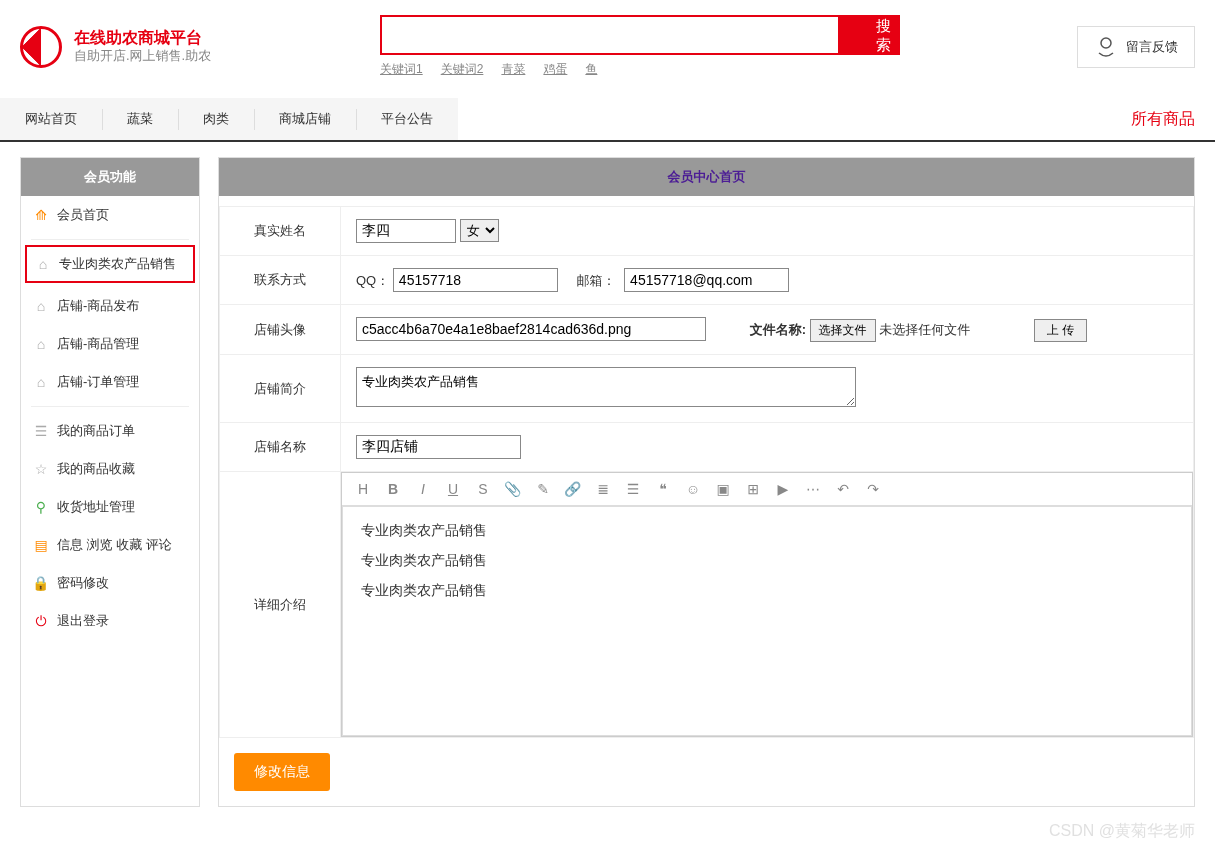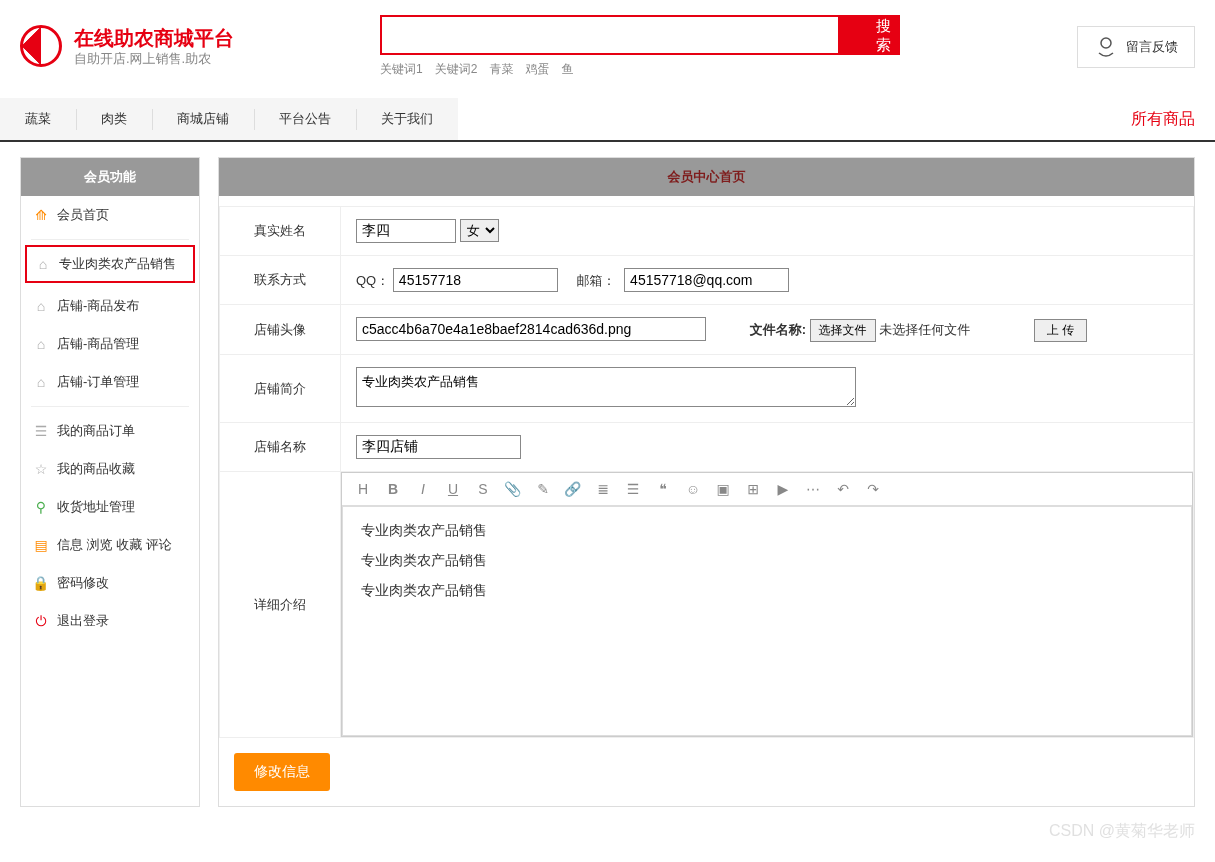--- a/index.html
+++ b/index.html
@@ -5,28 +5,28 @@
     * { box-sizing: border-box; margin: 0; padding: 0; }
     body { font-family: "Microsoft YaHei", Arial, sans-serif; font-size: 13px; color: #333; background: #fff; }
     .container { width: 1215px; margin: 0 auto; }
     
     
     .header { display: flex; align-items: center; padding: 15px 20px 5px; }
     .logo-area { display: flex; align-items: center; gap: 12px; width: 360px; }
     .logo-circle { width: 42px; height: 42px; border: 3px solid #e60012; border-radius: 50%; position: relative; }
     .logo-circle::before { content: ""; position: absolute; width: 28px; height: 28px; background: #e60012; top: 4px; left: 4px; transform: rotate(45deg); clip-path: polygon(0 0, 100% 100%, 0 100%); }
     .logo-text { line-height: 1.3; }
-    .logo-title { font-size: 20px; color: #e60012; font-weight: bold; }
+    .logo-title { font-size: 16px; color: #e60012; font-weight: bold; }
     .logo-sub { font-size: 13px; color: #888; }
     
     .search-wrap { flex: 1; max-width: 520px; }
     .search-box { display: flex; border: 2px solid #e60012; height: 40px; }
     .search-input { flex: 1; border: none; outline: none; padding: 0 10px; font-size: 14px; }
     .search-btn { width: 60px; background: #e60012; color: #fff; border: none; font-size: 15px; cursor: pointer; padding-left: 31px; }
-    .keywords { margin-top: 6px; color: #888; font-size: 12px; display: flex; gap: 12px; }
+    .keywords { margin-top: 6px; color: #888; font-size: 12px; display: flex; gap: 18px; text-decoration: underline; }
     .keywords span { cursor: pointer; }
     
     .feedback { margin-left: auto; border: 1px solid #ddd; padding: 8px 16px; display: flex; align-items: center; gap: 8px; cursor: pointer; }
     .feedback svg { width: 24px; height: 24px; }
     
     
     .nav-wrap { border-bottom: 2px solid #333; margin-top: 15px; display: flex; align-items: center; }
     .nav { display: flex; background: #f5f5f5; }
     .nav-item { padding: 12px 25px; cursor: pointer; position: relative; }
     .nav-item + .nav-item::before { content: ""; position: absolute; left: 0; top: 25%; height: 50%; width: 1px; background: #ddd; }
@@ -39,21 +39,21 @@
     .sidebar-item { padding: 10px 12px; display: flex; align-items: center; gap: 8px; cursor: pointer; }
     .sidebar-item.active { border: 2px solid #e60012; margin: 4px; padding: 8px 8px; }
     .sidebar-hr { height: 1px; background: #eee; margin: 5px 10px; }
     .si-icon { width: 16px; height: 16px; display: flex; align-items: center; justify-content: center; font-size: 14px; }
     .icon-orange { color: #ff8a00; }
     .icon-gray { color: #aaa; }
     .icon-green { color: #4caf50; }
     .icon-red { color: #e60012; }
     
     .main { flex: 1; border: 1px solid #ddd; }
-    .main-head { background: #999; color: #7f1d1d; text-align: center; padding: 10px 16px; font-weight: bold; }
+    .main-head { background: #999; color: #4c1d95; text-align: center; padding: 10px 16px; font-weight: bold; }
     .form-table { width: 100%; border-collapse: collapse; margin-top: 10px; }
     .form-table td { border: 1px solid #eee; padding: 12px 15px; vertical-align: middle; }
     .form-label { width: 121px; text-align: center; background: #fff; }
     .form-table input[type="text"] { border: 1px solid #888; padding: 3px 5px; font-size: 14px; }
     .form-table select { border: 1px solid #888; padding: 2px; font-size: 13px; }
     .form-table textarea { border: 1px solid #888; padding: 5px; font-size: 13px; resize: both; font-family: inherit; }
     .inline-label { display: inline-block; margin: 0 5px 0 15px; }
     .file-label { font-weight: bold; margin-left: 40px; }
     .file-btn { border: 1px solid #888; padding: 2px 8px; background: #efefef; cursor: pointer; font-size: 12px; }
     .upload-btn { border: 1px solid #888; padding: 2px 12px; background: #efefef; cursor: pointer; font-size: 12px; margin-left: 60px; }
@@ -97,25 +97,25 @@
       <svg viewBox="0 0 24 24">
           <circle cx="12" cy="8" r="5" fill="none" stroke="#555" stroke-width="1.5"></circle>
           <path d="M5 18 Q12 24 19 18" fill="none" stroke="#555" stroke-width="1.5"></path>
         </svg>
       <span>留言反馈</span>
     </div>
   </div>
 
   <div class="nav-wrap">
     <div class="nav">
+      <div class="nav-item">网站首页</div>
       <div class="nav-item">蔬菜</div>
       <div class="nav-item">肉类</div>
       <div class="nav-item">商城店铺</div>
       <div class="nav-item">平台公告</div>
-      <div class="nav-item">关于我们</div>
     </div>
     <div class="all-products">所有商品</div>
   </div>
 
   <div class="content">
     <div class="sidebar">
       <div class="sidebar-head">会员功能</div>
 
       <div class="sidebar-item">
         <span class="si-icon icon-orange">⟰</span>

